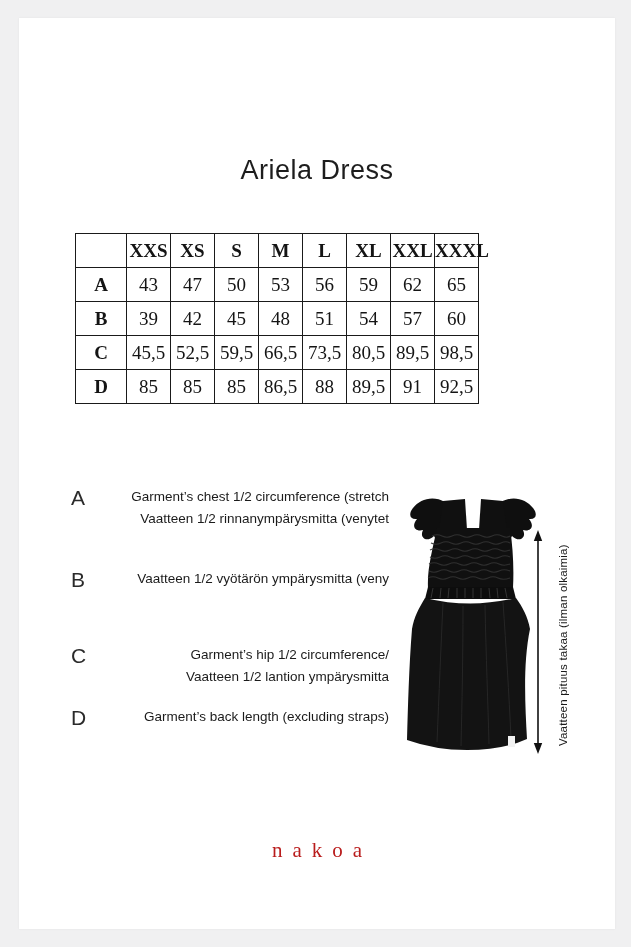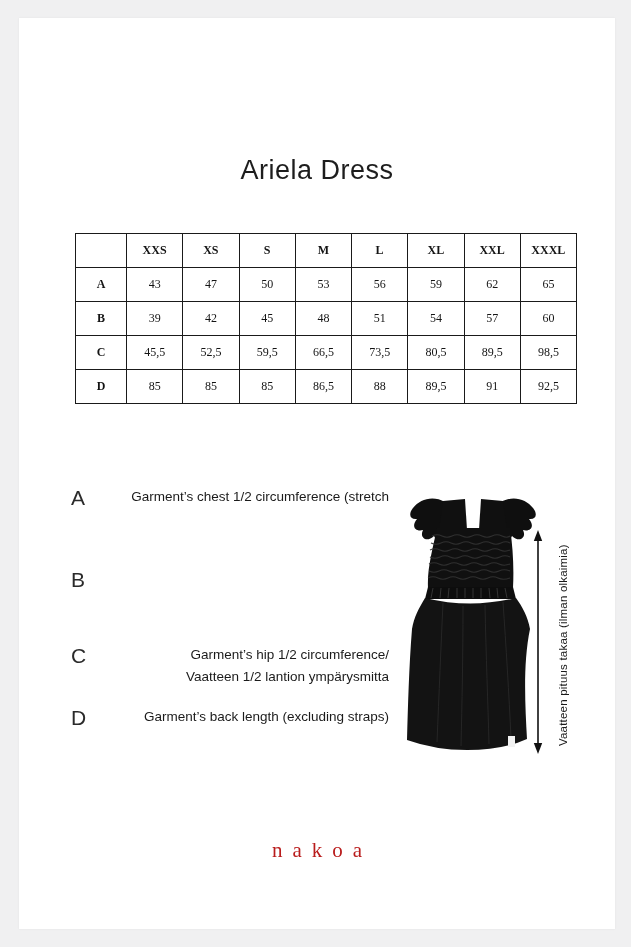--- a/index.html
+++ b/index.html
@@ -16,23 +16,23 @@
     box-shadow:0 0 2px rgba(0,0,0,0.06);
   }
   
   .title{
     position:absolute;left:0;top:137px;width:100%;
     margin:0;text-align:center;
     font-size:27px;font-weight:400;letter-spacing:0.5px;color:#1d1d1d;
   }
   
   .size-table{
-    position:absolute;left:56px;top:215px;width:502px;height:169px;
+    position:absolute;left:56px;top:215px;width:404px;height:169px;
     border-collapse:collapse;table-layout:fixed;
-    font-family:"Liberation Serif",serif;font-size:12px;color:#141414;
+    font-family:"Liberation Serif",serif;font-size:19px;color:#141414;
   }
   .size-table th,.size-table td{
     border:1.6px solid #1a1a1a;text-align:center;vertical-align:middle;padding:0;
     height:33px;
   }
   .size-table th:first-child,.size-table td:first-child{width:50px;}
   .size-table thead th{font-weight:700;}
   .size-table tbody th{font-weight:700;}
   
   .measures{position:absolute;left:0;top:0;width:100%;height:100%;pointer-events:none;}
@@ -134,25 +134,27 @@
           <td>92,5</td>
         </tr>
       </tbody>
   </table>
 
   <div class="measures">
       <div class="measure-item">
         <span class="measure-letter">A</span>
         <div class="measure-lines">
           <div class="l1">Garment’s chest 1/2 circumference (stretch</div>
+          <div class="l2">Vaatteen 1/2 rinnanympärysmitta (venytet</div>
         </div>
       </div>
       <div class="measure-item">
         <span class="measure-letter">B</span>
         <div class="measure-lines">
+          <div class="l2">Vaatteen 1/2 vyötärön ympärysmitta (veny</div>
         </div>
       </div>
       <div class="measure-item">
         <span class="measure-letter">C</span>
         <div class="measure-lines">
           <div class="l1">Garment’s hip 1/2 circumference/</div>
           <div class="l2">Vaatteen 1/2 lantion ympärysmitta</div>
         </div>
       </div>
       <div class="measure-item">

